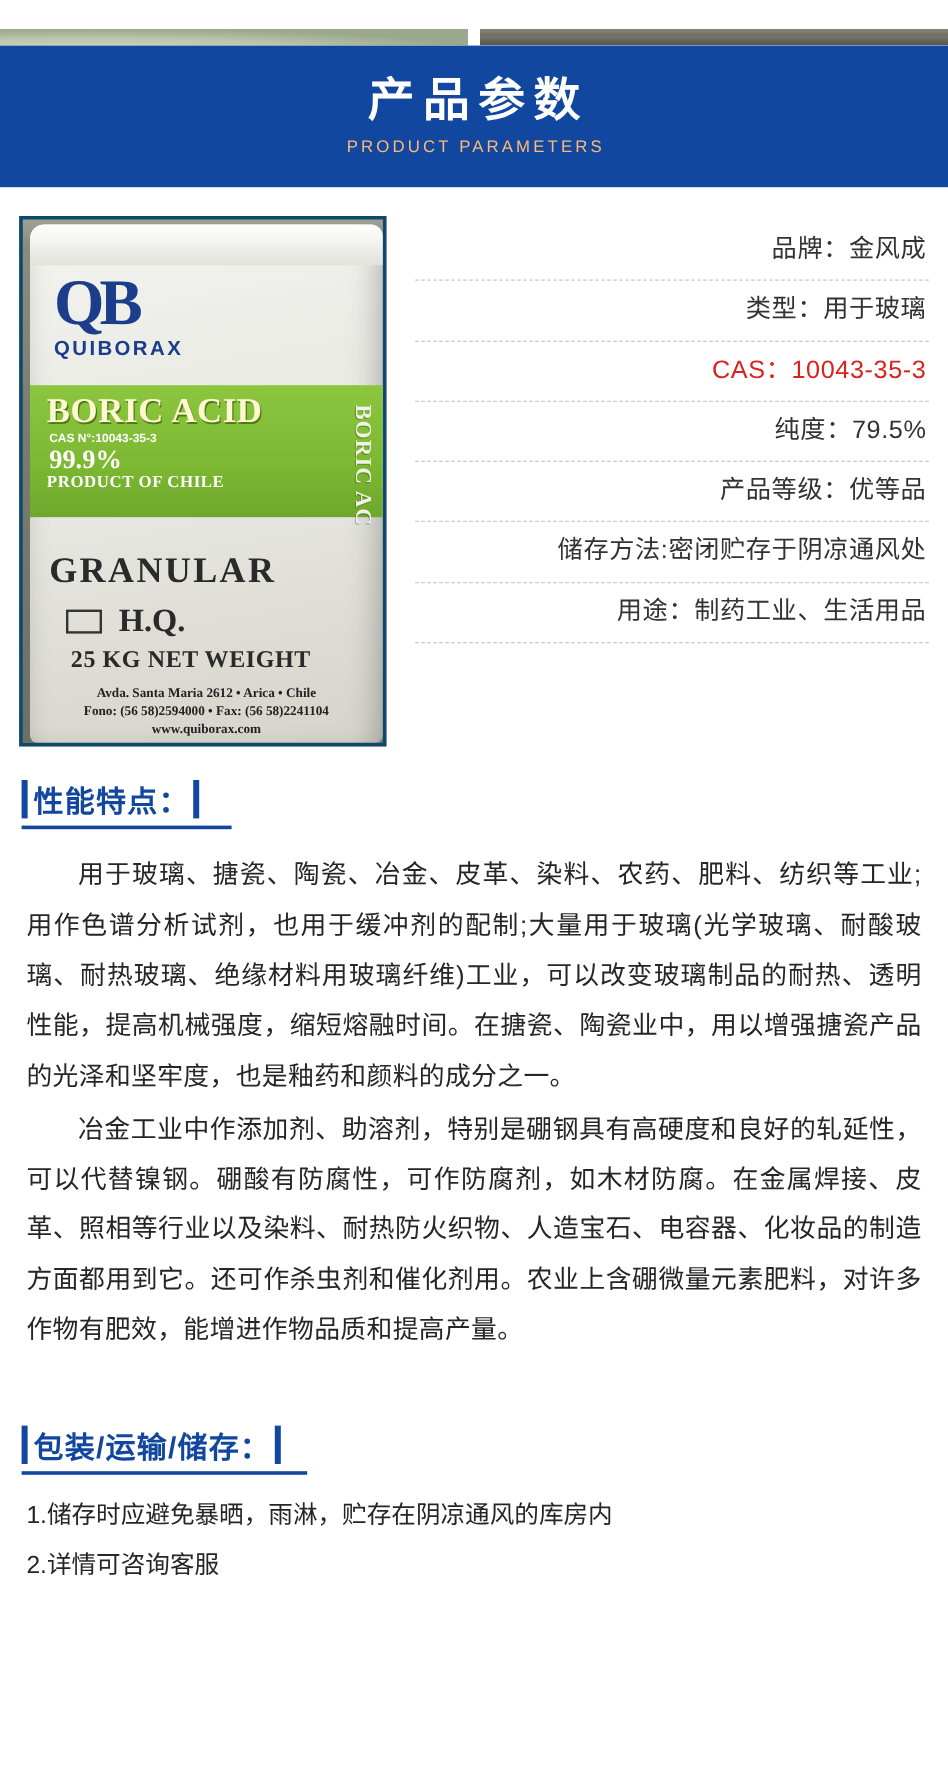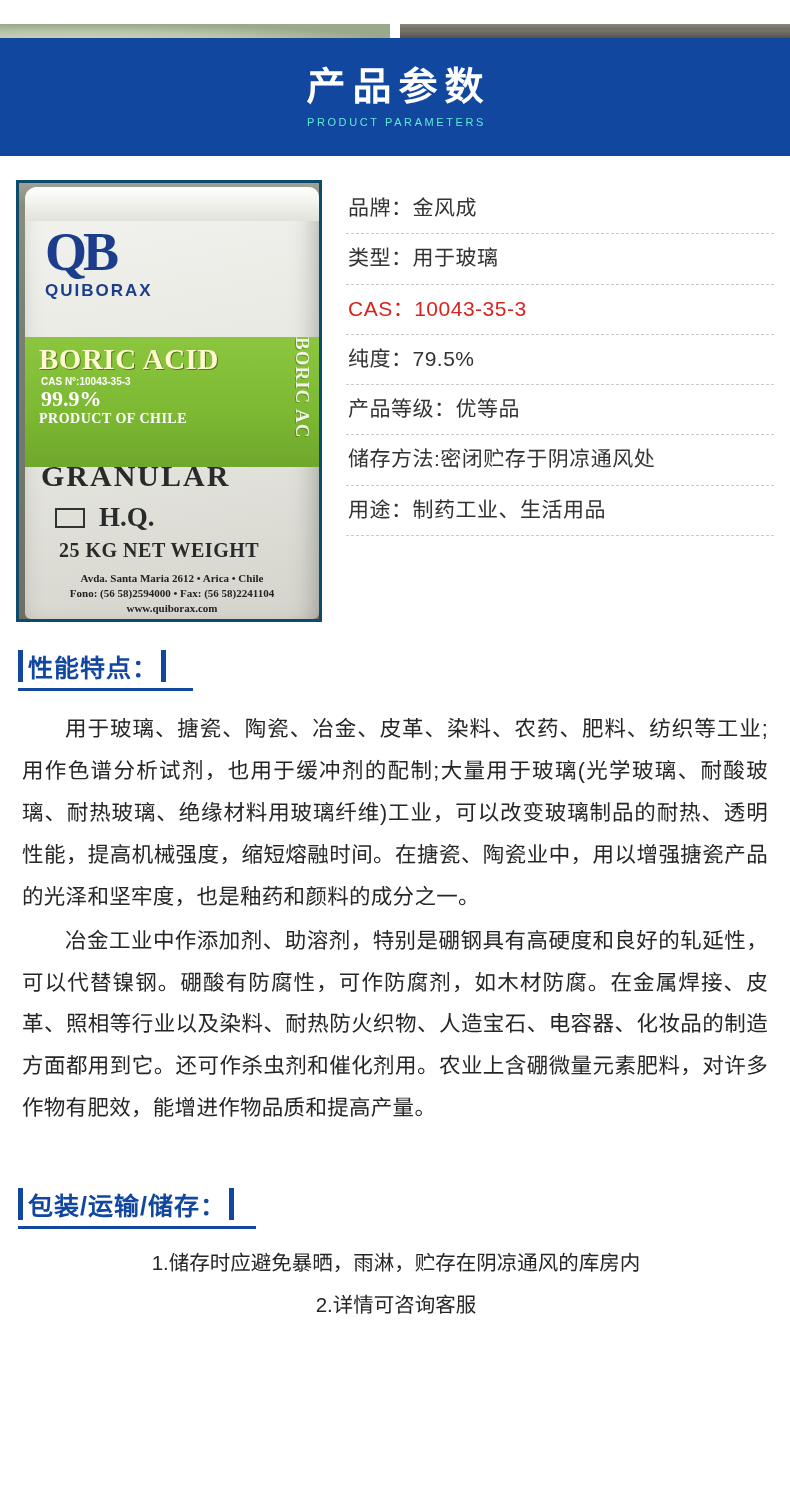--- a/index.html
+++ b/index.html
@@ -67,23 +67,23 @@
   }
   .banner-title {
     font-size: 39px;
     letter-spacing: 7px;
     font-weight: bold;
     line-height: 1.1;
     text-indent: 7px;
   }
   .banner-sub {
     margin-top: 8px;
-    font-size: 11px;
+    font-size: 14px;
     letter-spacing: 2.6px;
-    color: #5eead4;
+    color: #fdba74;
     text-indent: 3px;
   }
 
   
   .params {
     display: flex;
     padding: 24px 16px 10px 16px;
     align-items: flex-start;
   }
   .bag-photo {
@@ -145,22 +145,22 @@
     font-size: 17px;
     letter-spacing: 2px;
     font-weight: bold;
     color: #1b3d8c;
     margin-top: 2px;
   }
   .green-band {
     position: absolute;
     left: 0;
     right: 0;
-    top: 150px;
-    height: 130px;
+    top: 134px;
+    height: 110px;
     background: linear-gradient(180deg, #8cc63f 0%, #7cb832 60%, #6fa72c 100%);
   }
   .green-band .ba-title {
     font-family: "Liberation Serif", "DejaVu Serif", serif;
     font-weight: bold;
     font-size: 29px;
     color: #fff8d0;
     text-shadow: 1px 1px 0 #4d7a15;
     padding: 6px 0 0 14px;
     letter-spacing: 0.5px;
@@ -257,20 +257,21 @@
     padding-left: 24px;
     padding-top: 4px;
   }
   .spec-row {
     border-bottom: 1px dashed #c9c9c9;
     font-size: 21px;
     color: #333;
     padding: 11px 2px 12px 2px;
     line-height: 1.25;
     letter-spacing: 0.5px;
+    text-align: right;
   }
   .spec-row.highlight { color: #d9231d; }
   .spec-row.last { border-bottom: none; }
 
   
   .sec-head {
     margin: 14px 0 0 18px;
     display: inline-block;
     position: relative;
     font-size: 25px;
@@ -313,21 +314,20 @@
     text-indent: 2em;
   }
 
   
   .pack-wrap { margin-top: 40px; }
   .pack-list {
     padding: 14px 20px 26px 22px;
     font-size: 20.5px;
     line-height: 1.95;
     color: #262626;
-    text-align: center;
   }
   .pack-list div { margin-bottom: 2px; }
 </style>
 </head>
 <body>
 
 <div class="page">
 
   <div class="top-strip">
     <div class="photo left"></div>

